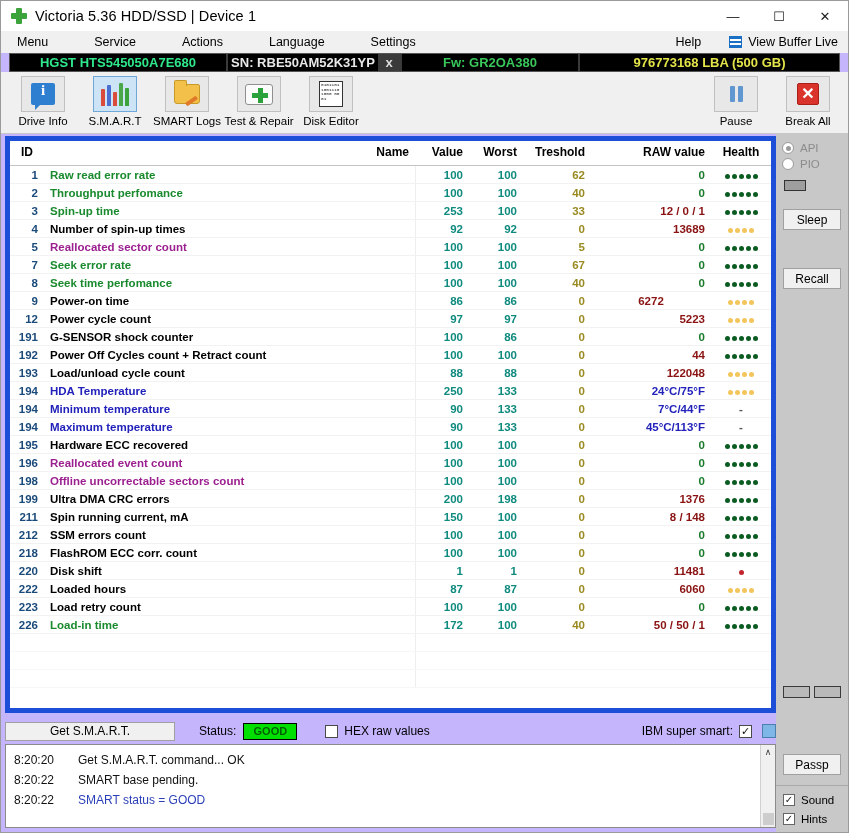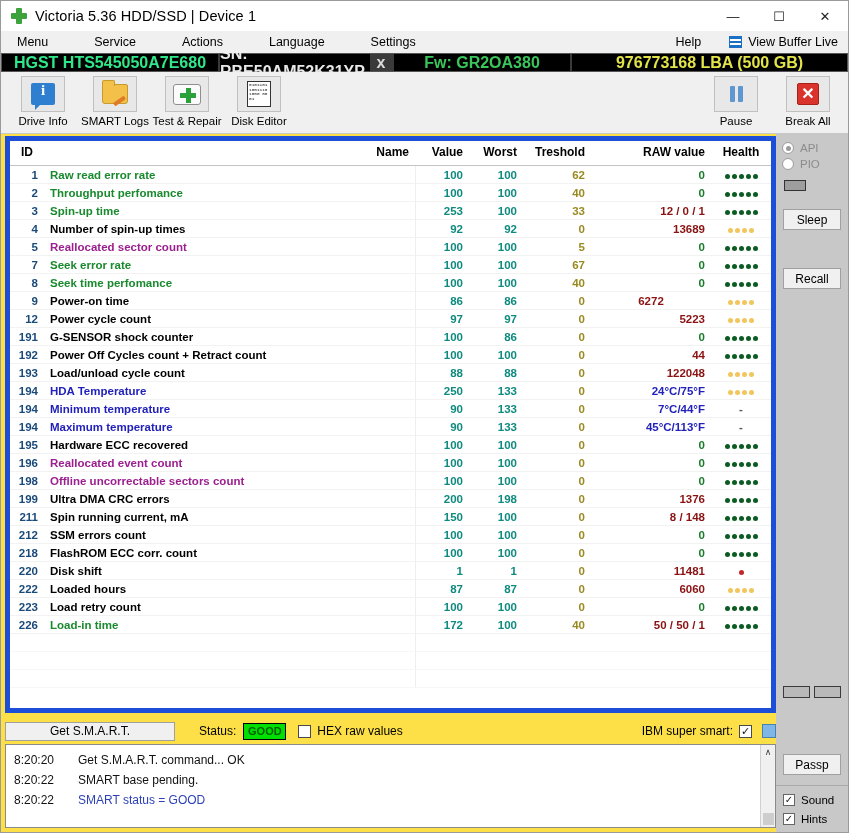--- a/index.html
+++ b/index.html
@@ -6,21 +6,21 @@
   html, body {
     margin: 0; padding: 0;
     width: 849px; height: 833px;
     background: #f0f0f0;
     font-family: "Liberation Sans", sans-serif;
     overflow: hidden;
   }
   #app {
     width: 849px; height: 833px;
     position: relative;
-    background: #fde047;
+    background: #c4b5fd;
     border: 1px solid #9a9a9a;
     display: flex; flex-direction: column;
   }
 
   
   .titlebar {
     height: 30px; flex: 0 0 30px;
     background: #ffffff;
     display: flex; align-items: center;
     position: relative;
@@ -65,22 +65,22 @@
     width: 13px; height: 12px; margin-right: 6px;
     background: repeating-linear-gradient(to bottom,#1b6fc4 0px,#1b6fc4 2px,#fff 2px,#fff 4px);
     border: 1px solid #1b6fc4;
   }
 
   
   .drivebar {
     height: 19px; flex: 0 0 19px;
     background: #000; color: #ddd;
     display: flex; align-items: center;
-    font-size: 16px; font-weight: bold;
-    margin: 0 0;
+    font-size: 13px; font-weight: bold;
+    margin: 0 8px;
     border: 1px solid #555;
   }
   .db-cell { height: 100%; display: flex; align-items: center; justify-content: center; }
   .db-model { width: 218px; color: #2ee88a; border-right: 2px solid #3a3a3a; }
   .db-sn    { width: 150px; color: #e8e8e8; }
   .db-x     { width: 22px; color: #dcdcdc; background: #3a3a3a; font-weight: bold; }
   .db-fw    { width: 180px; color: #39c65a; border-left: 2px solid #3a3a3a; border-right:2px solid #3a3a3a;}
   .db-lba   { flex: 1; color: #e3e34a; }
 
   
@@ -171,23 +171,23 @@
     flex: 0 0 26px; display:flex; align-items:center;
     font-size:12px; margin-top:5px; 
   }
   .btn-getsmart {
     width:170px; height:19px; background:#f0f0f0; border:1px solid #a0a0a0;
     font-size:12px; display:flex; align-items:center; justify-content:center;
     margin-right:24px; cursor:default;
   }
   .lbl-status { margin-right:7px; font-size:12px;}
   .pill-good {
-    width:43px; height:17px; background:#00e000; border:1px solid #000;
+    width:54px; height:17px; background:#00e000; border:1px solid #000;
     color:#006000; font-size:11px; font-weight:bold;
-    display:flex; align-items:center; justify-content:center; margin-right:12px;
+    display:flex; align-items:center; justify-content:center; margin-right:28px;
   }
   .chk { width:13px; height:13px; border:1px solid #4a4a4a; background:#fff;
          display:inline-flex; align-items:center; justify-content:center;
          font-size:11px; line-height:11px; color:#111; }
   .chkrow { display:flex; align-items:center; gap:6px; font-size:12px;}
   .spacer { flex:1; }
   .blue-sq { width:14px; height:14px; background:#7eb6e8; border:1px solid #4a7fae; margin-left:10px;}
 
   
   .log-wrap {
@@ -283,20 +283,32 @@
     <div class="db-cell db-fw">Fw: GR2OA380</div>
     <div class="db-cell db-lba">976773168 LBA (500 GB)</div>
   </div>
 
   <div class="toolbar">
     <div class="tb-btn">
       <div class="tb-ico">
           <span class="ic-info"></span>
         </div>
       <div class="tb-lbl">Drive Info</div>
+    </div>
+    <div class="tb-btn active">
+      <div class="tb-ico">
+        <span class="ic-smart">
+          <i style="height:17px;background:#d94b3a;"></i>
+          <i style="height:21px;background:#4a6fd0;"></i>
+          <i style="height:14px;background:#d94b3a;"></i>
+          <i style="height:23px;background:#4aa84a;"></i>
+          <i style="height:18px;background:#3ca33c;"></i>
+        </span>
+      </div>
+      <div class="tb-lbl">S.M.A.R.T</div>
     </div>
     <div class="tb-btn">
       <div class="tb-ico">
           <span class="ic-folder"></span>
         </div>
       <div class="tb-lbl">SMART Logs</div>
     </div>
     <div class="tb-btn">
       <div class="tb-ico">
           <span class="ic-kit">

